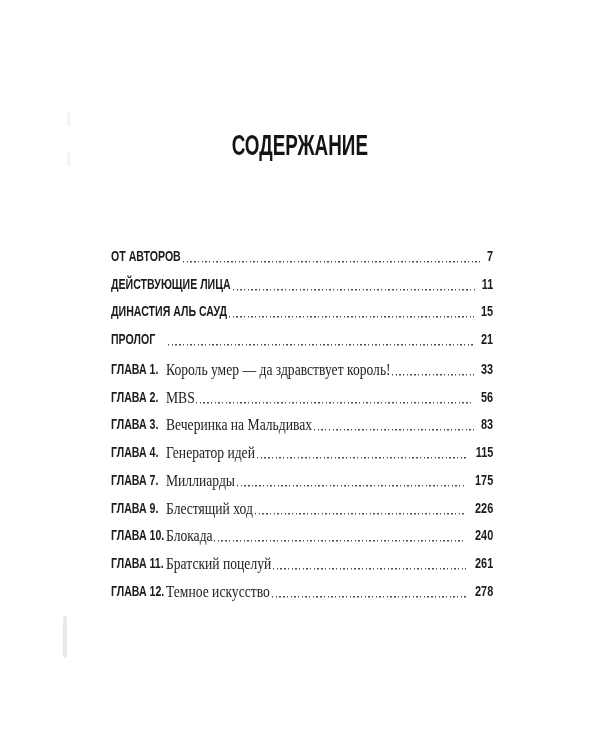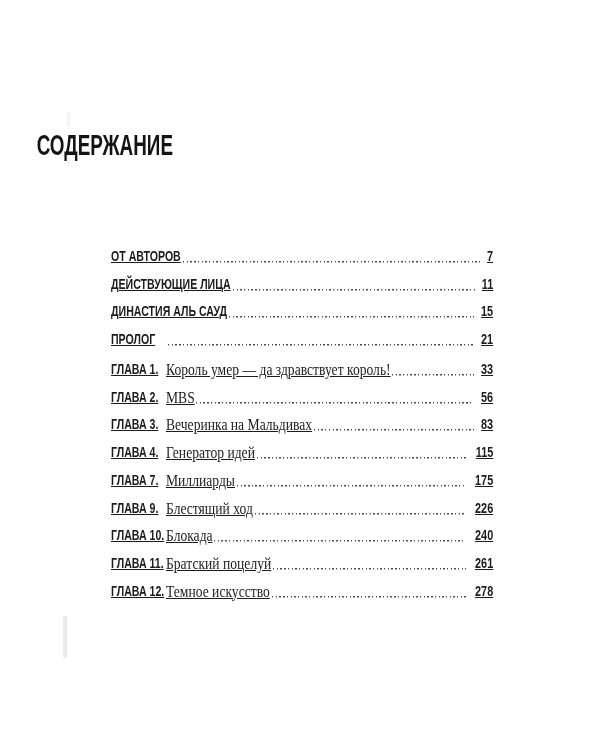--- a/index.html
+++ b/index.html
@@ -19,42 +19,41 @@
   }
   .artifact {
     position: absolute;
     border-radius: 2px;
     pointer-events: none;
   }
   .a1 { left: 67px; top: 112px; width: 3px; height: 14px; background: #f3f3f3; }
   .a2 { left: 67px; top: 152px; width: 3px; height: 14px; background: #f3f3f3; }
   .a3 { left: 63px; top: 616px; width: 4px; height: 42px; background: #e9e9e9; }
   .title-wrap {
-    text-align: left;
+    text-align: center;
     height: 26px;
     line-height: 26px;
   }
   .title {
     display: inline-block;
     font-size: 29px;
     font-weight: 700;
     line-height: 26px;
     color: #141414;
     white-space: nowrap;
   }
   .toc {
     margin: 89px 107px 0 111px;
   }
   .row {
     display: flex;
     align-items: flex-end;
     height: 19px;
     margin-bottom: 8.7px;
     white-space: nowrap;
-    text-decoration: underline;
   }
   .row:nth-child(5) { margin-top: 11px; }
   .label {
     display: inline-block;
     font-weight: 700;
     font-size: 14.5px;
     line-height: 19px;
     min-width: 75px;
     color: #1c1c1c;
   }

